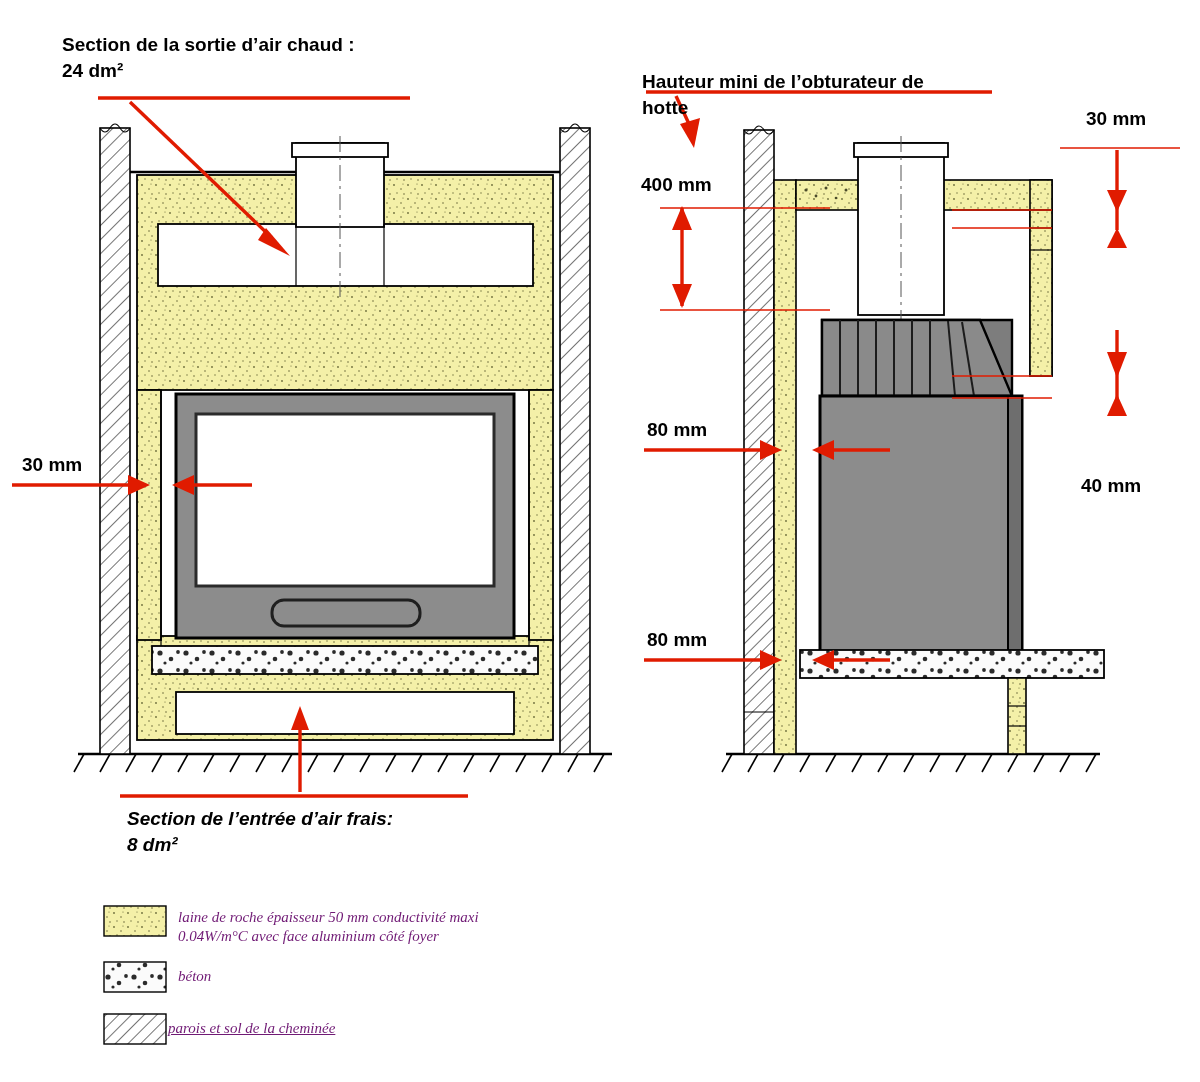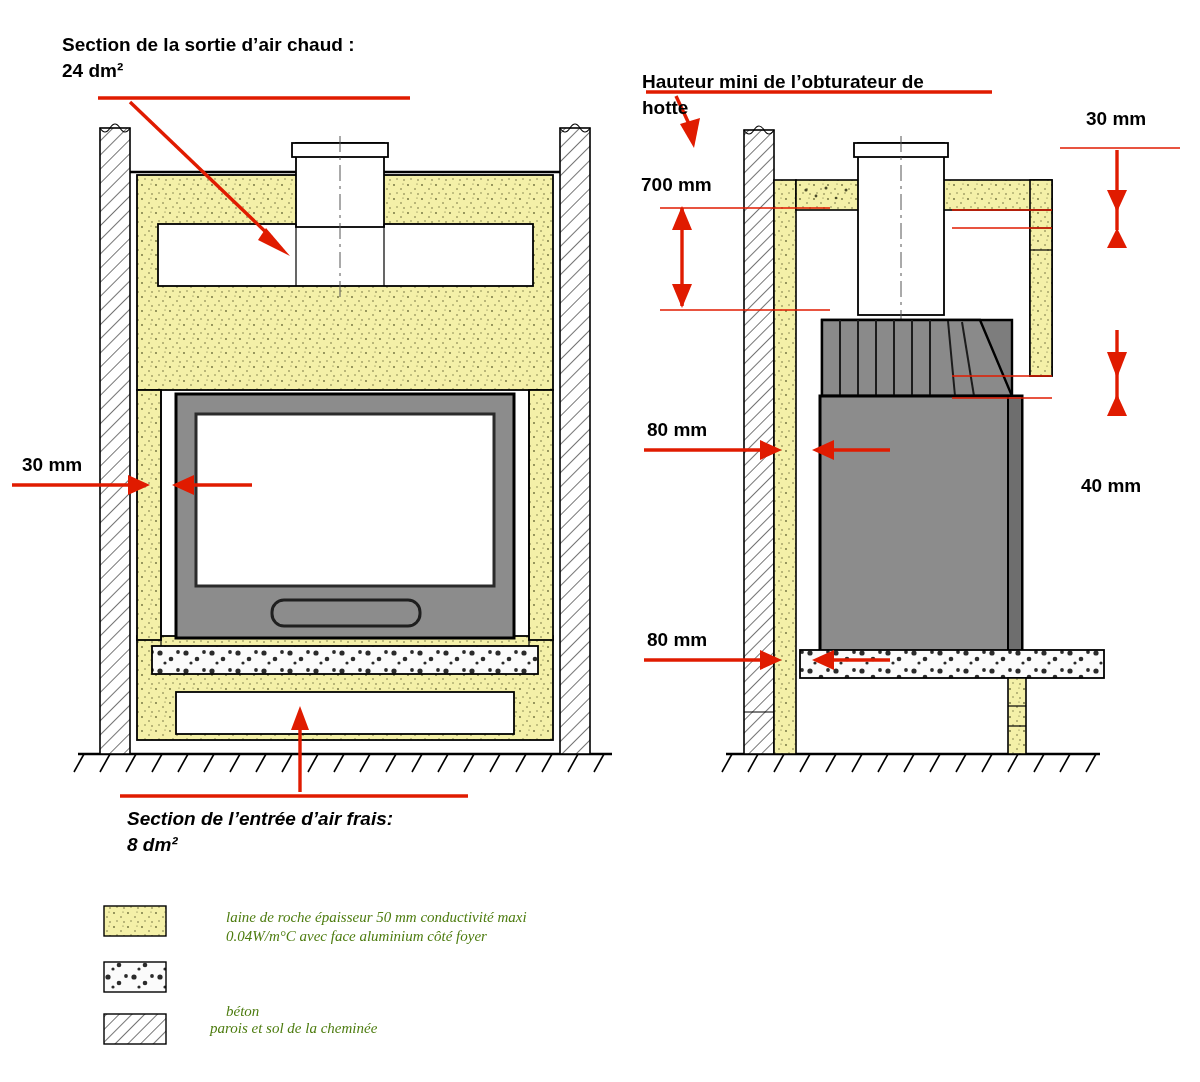--- a/index.html
+++ b/index.html
@@ -1,19 +1,19 @@
 <!DOCTYPE html>
 <html lang="fr"><head>
 <meta charset="utf-8">
 <style>
   html,body{margin:0;padding:0;background:#ffffff;}
   body{width:1200px;height:1082px;position:relative;font-family:"Liberation Sans",sans-serif;overflow:hidden;}
   .stage{position:absolute;left:0;top:0;width:1200px;height:978px;}
   .lbl{position:absolute;font-weight:bold;font-size:19px;color:#000;line-height:1.35;white-space:pre-line;}
-  .legend-txt{position:absolute;font-family:"Liberation Serif",serif;font-style:italic;font-size:15px;color:#4d7c0f;line-height:1.25;white-space:pre-line;margin-left:48px;}
+  .legend-txt{position:absolute;font-family:"Liberation Serif",serif;font-style:italic;font-size:15px;color:#701a75;line-height:1.25;white-space:pre-line;}
   svg{position:absolute;left:0;top:0;}
   .red{stroke:#e01b00;fill:none;}
   .redf{fill:#e01b00;}
   .thin{stroke:#000;stroke-width:1.2;fill:none;}
   .thick{stroke:#000;stroke-width:2.6;fill:none;}
 </style>
 </head>
 <body>
 
 <div class="stage">
@@ -231,28 +231,28 @@
   <div class="lbl" style="left:642px; top:28px; width:380px;margin-top:41px;">Hauteur mini de l’obturateur de
 hotte</div>
 
   <div class="lbl" style="left:127px; top:806px; width:420px;font-style:italic;">Section de l’entrée d’air frais:
 8 dm²</div>
 
   <div class="lbl" style="left:22px; top:452px;">30 mm</div>
 
   <div class="lbl" style="left:1086px; top:106px;">30 mm</div>
 
-  <div class="lbl" style="left:641px; top:172px;">700 mm</div>
+  <div class="lbl" style="left:641px; top:172px;">400 mm</div>
 
   <div class="lbl" style="left:647px; top:417px;">80 mm</div>
 
   <div class="lbl" style="left:647px; top:627px;">80 mm</div>
 
   <div class="lbl" style="left:1081px; top:473px;">40 mm</div>
 
   <div class="legend-txt" style="left:178px; top:908px; width:460px;">laine de roche épaisseur 50 mm conductivité maxi
 0.04W/m°C avec face aluminium côté foyer</div>
 
-  <div class="legend-txt" style="left:178px; top:1002px;">béton</div>
-
-  <div class="legend-txt" style="left:162px; top:1019px;">parois et sol de la cheminée</div>
+  <div class="legend-txt" style="left:178px; top:967px;">béton</div>
+
+  <div class="legend-txt" style="left:168px; top:1019px;text-decoration:underline;">parois et sol de la cheminée</div>
 
 </div>
 
 </body></html>

